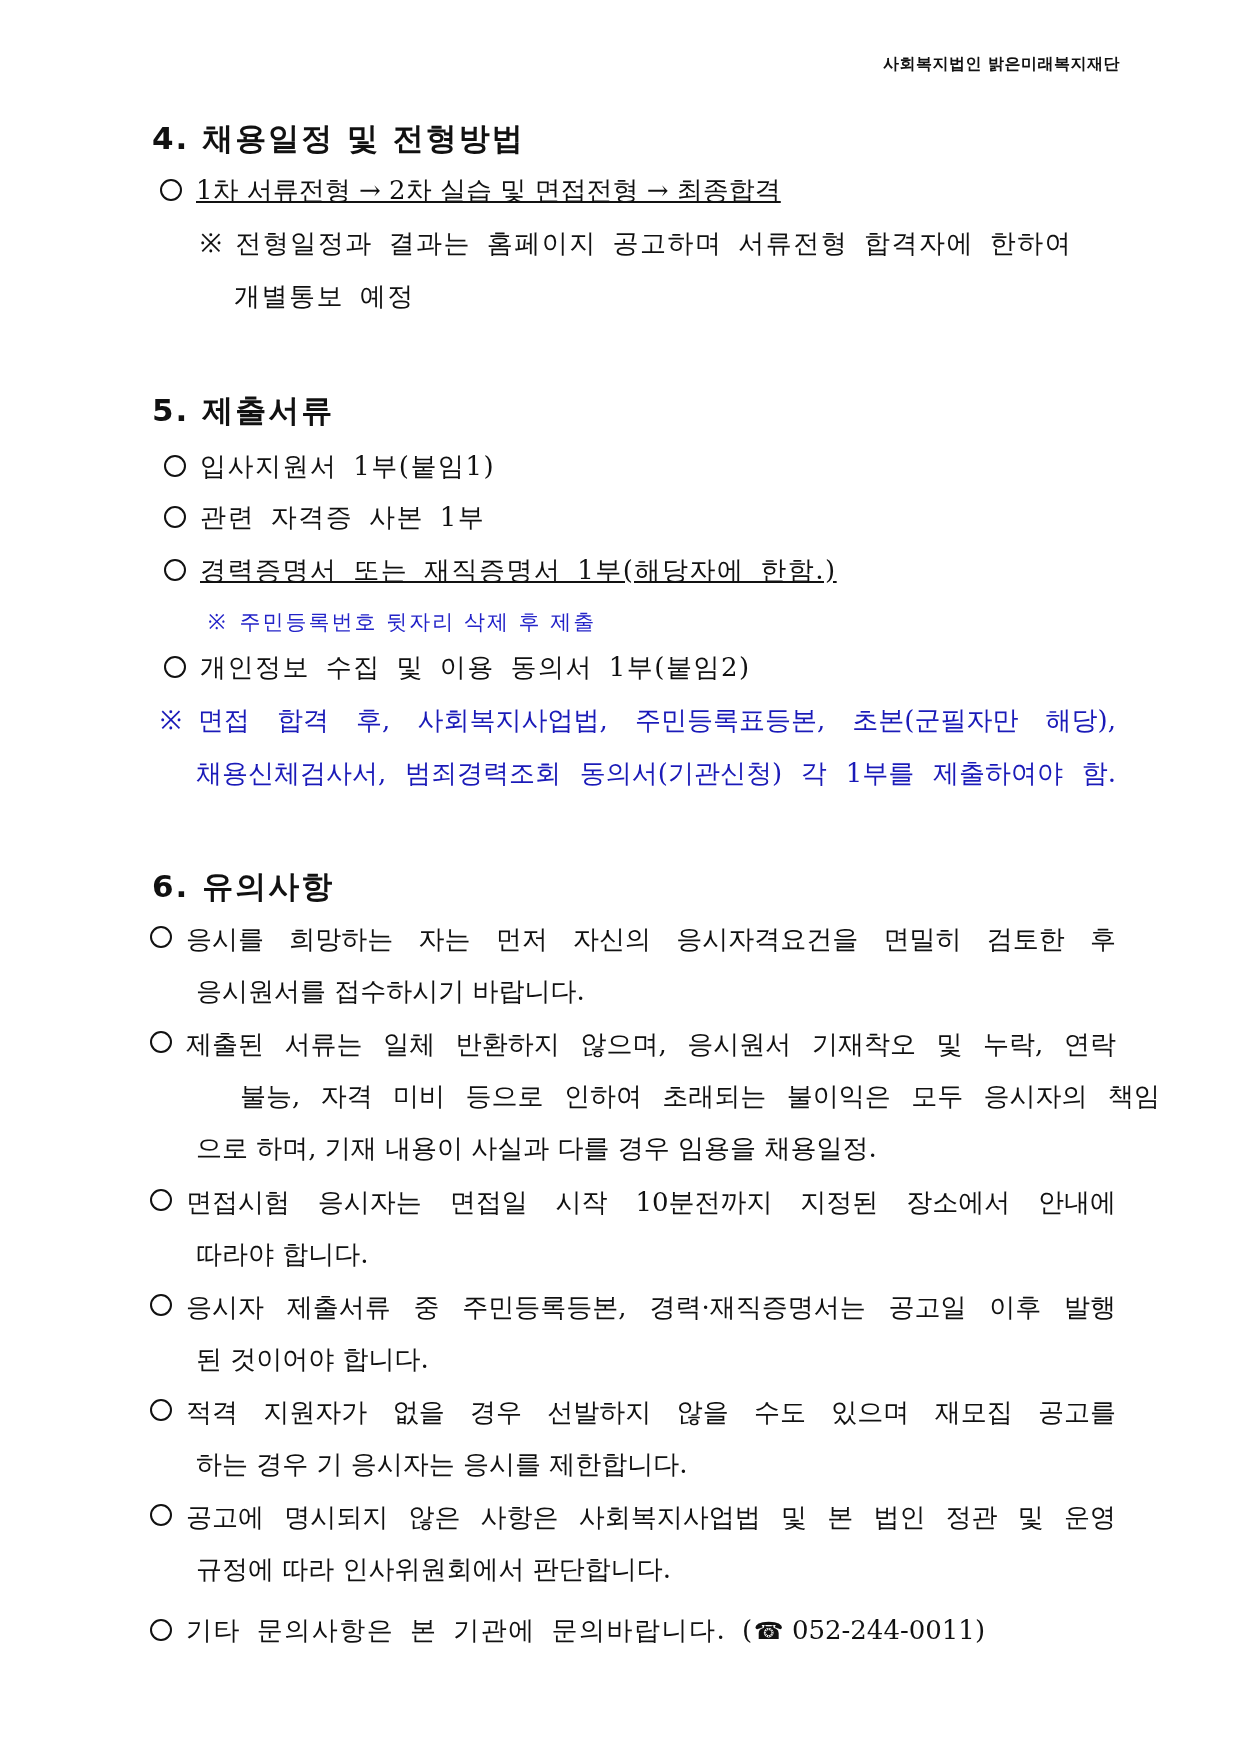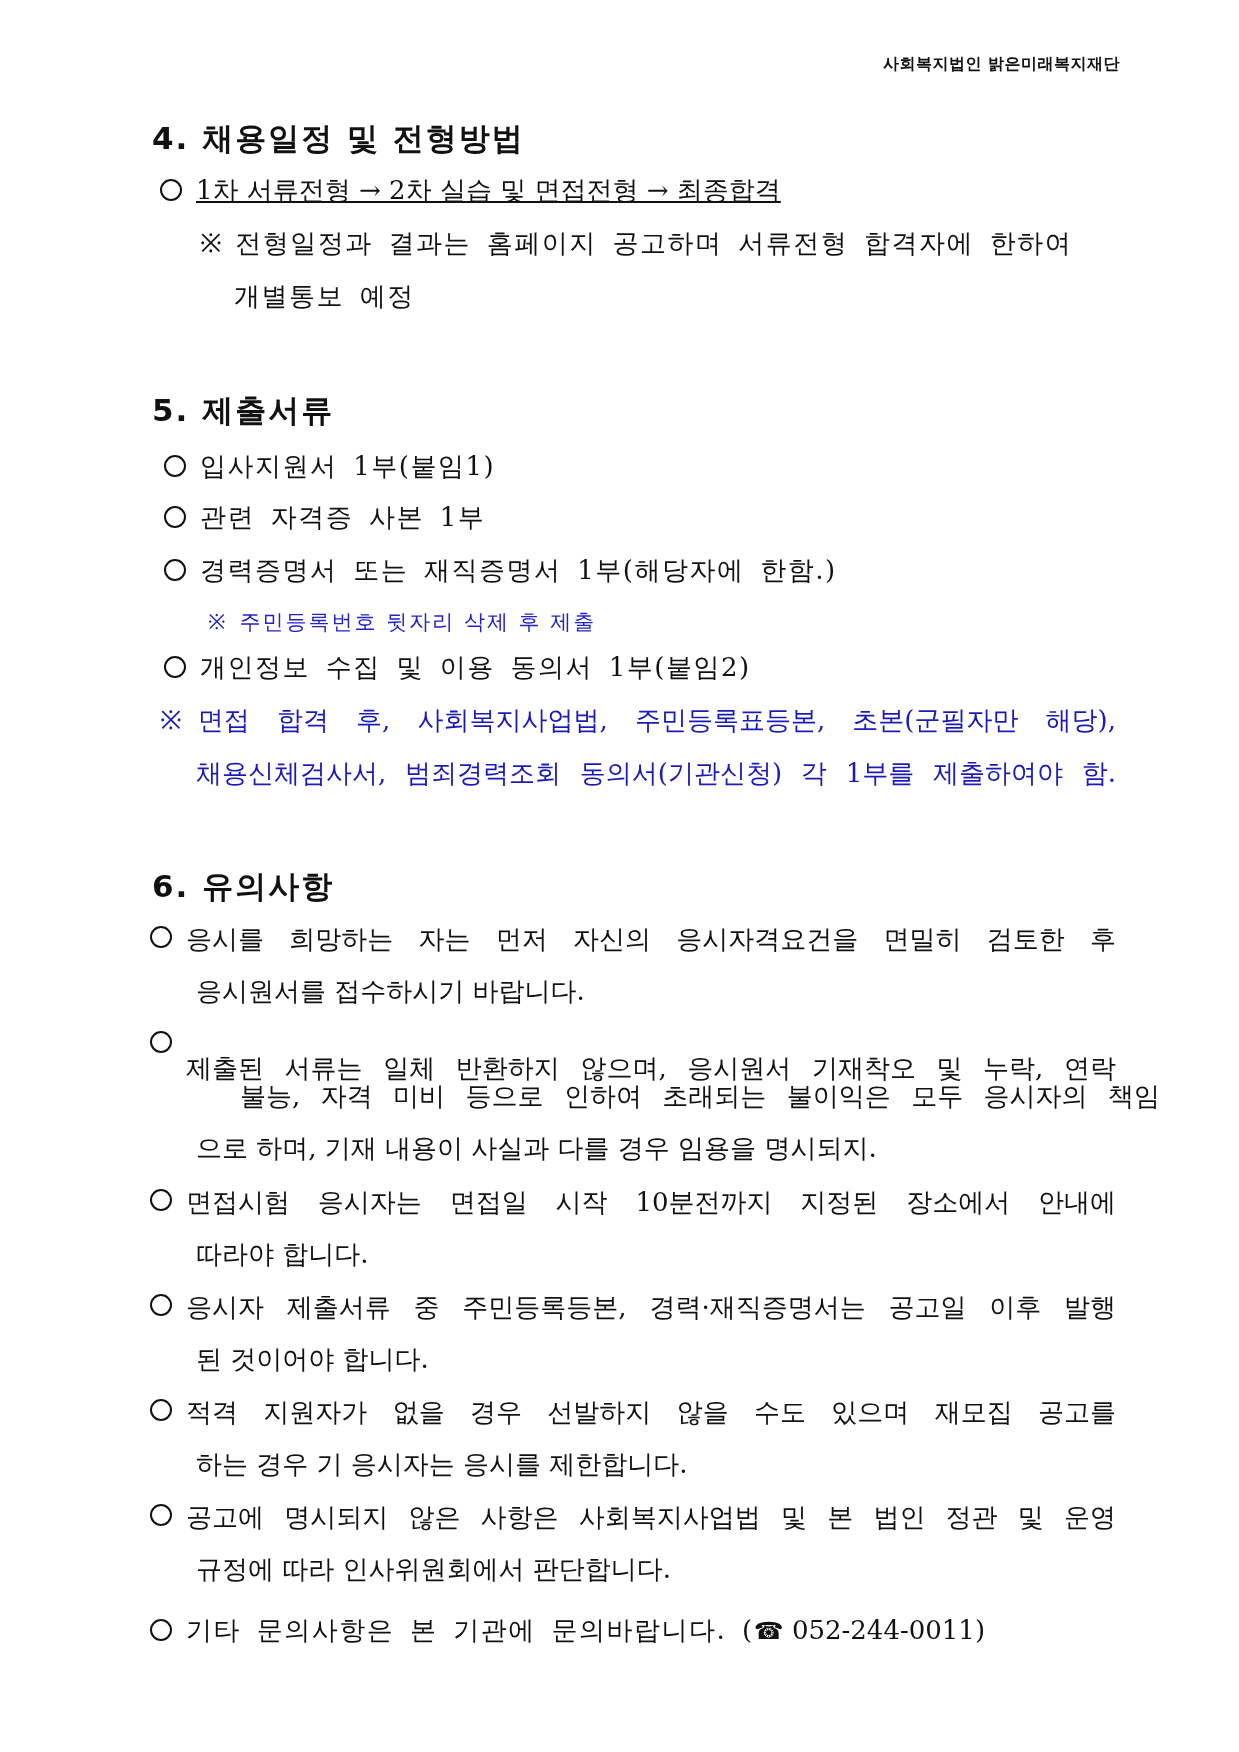--- a/index.html
+++ b/index.html
@@ -87,21 +87,21 @@
   <div class="line spaced" style="left:234px; top:283px;">개별통보 예정</div>
 
   <div class="section-title" style="top:390px;">5. 제출서류</div>
 
   <div class="line spaced" style="left:164px; top:453px;">
     <span class="bullet"></span><span>입사지원서 1부(붙임1)</span>
   </div>
   <div class="line spaced" style="left:164px; top:504px;">
     <span class="bullet"></span><span>관련 자격증 사본 1부</span>
   </div>
-  <div class="line spaced" style="left:164px; top:557px;">
+  <div class="line spaced" style="left:164px; top:557px;text-decoration:underline;">
     <span class="bullet"></span><span>경력증명서 또는 재직증명서 1부(해당자에 한함.)</span>
   </div>
   <div class="line small-blue" style="left:208px; top:612px;">
     <span class="ref-mark">※</span><span>주민등록번호 뒷자리 삭제 후 제출</span>
   </div>
   <div class="line spaced" style="left:164px; top:654px;">
     <span class="bullet"></span><span>개인정보 수집 및 이용 동의서 1부(붙임2)</span>
   </div>
   <div class="line blue" style="left:160px; top:707px; width:956px;">
     <div class="justify">
@@ -114,24 +114,24 @@
   <div class="section-title" style="top:866px;">6. 유의사항</div>
 
   <div class="line" style="left:150px; top:926px; width:966px; display:flex;">
     <span class="bullet"></span>
     <span style="flex:1; text-align:justify; text-align-last:justify;">응시를 희망하는 자는 먼저 자신의 응시자격요건을 면밀히 검토한 후</span>
   </div>
   <div class="line" style="left:196px; top:978px;">응시원서를 접수하시기 바랍니다.</div>
 
   <div class="line" style="left:150px; top:1031px; width:966px; display:flex;">
     <span class="bullet"></span>
-    <span style="flex:1; text-align:justify; text-align-last:justify;margin-top:24px;">제출된 서류는 일체 반환하지 않으며, 응시원서 기재착오 및 누락, 연락</span>
+    <span style="flex:1; text-align:justify; text-align-last:justify;">제출된 서류는 일체 반환하지 않으며, 응시원서 기재착오 및 누락, 연락</span>
   </div>
   <div class="line" style="left:196px; top:1083px; width:920px; text-align:justify; text-align-last:justify;margin-left:44px;">불능, 자격 미비 등으로 인하여 초래되는 불이익은 모두 응시자의 책임</div>
-  <div class="line" style="left:196px; top:1135px;">으로 하며, 기재 내용이 사실과 다를 경우 임용을 명시되지.</div>
+  <div class="line" style="left:196px; top:1135px;">으로 하며, 기재 내용이 사실과 다를 경우 임용을 채용일정.</div>
 
   <div class="line" style="left:150px; top:1189px; width:966px; display:flex;">
     <span class="bullet"></span>
     <span style="flex:1; text-align:justify; text-align-last:justify;">면접시험 응시자는 면접일 시작 10분전까지 지정된 장소에서 안내에</span>
   </div>
   <div class="line" style="left:196px; top:1241px;">따라야 합니다.</div>
 
   <div class="line" style="left:150px; top:1294px; width:966px; display:flex;">
     <span class="bullet"></span>
     <span style="flex:1; text-align:justify; text-align-last:justify;">응시자 제출서류 중 주민등록등본, 경력·재직증명서는 공고일 이후 발행</span>

